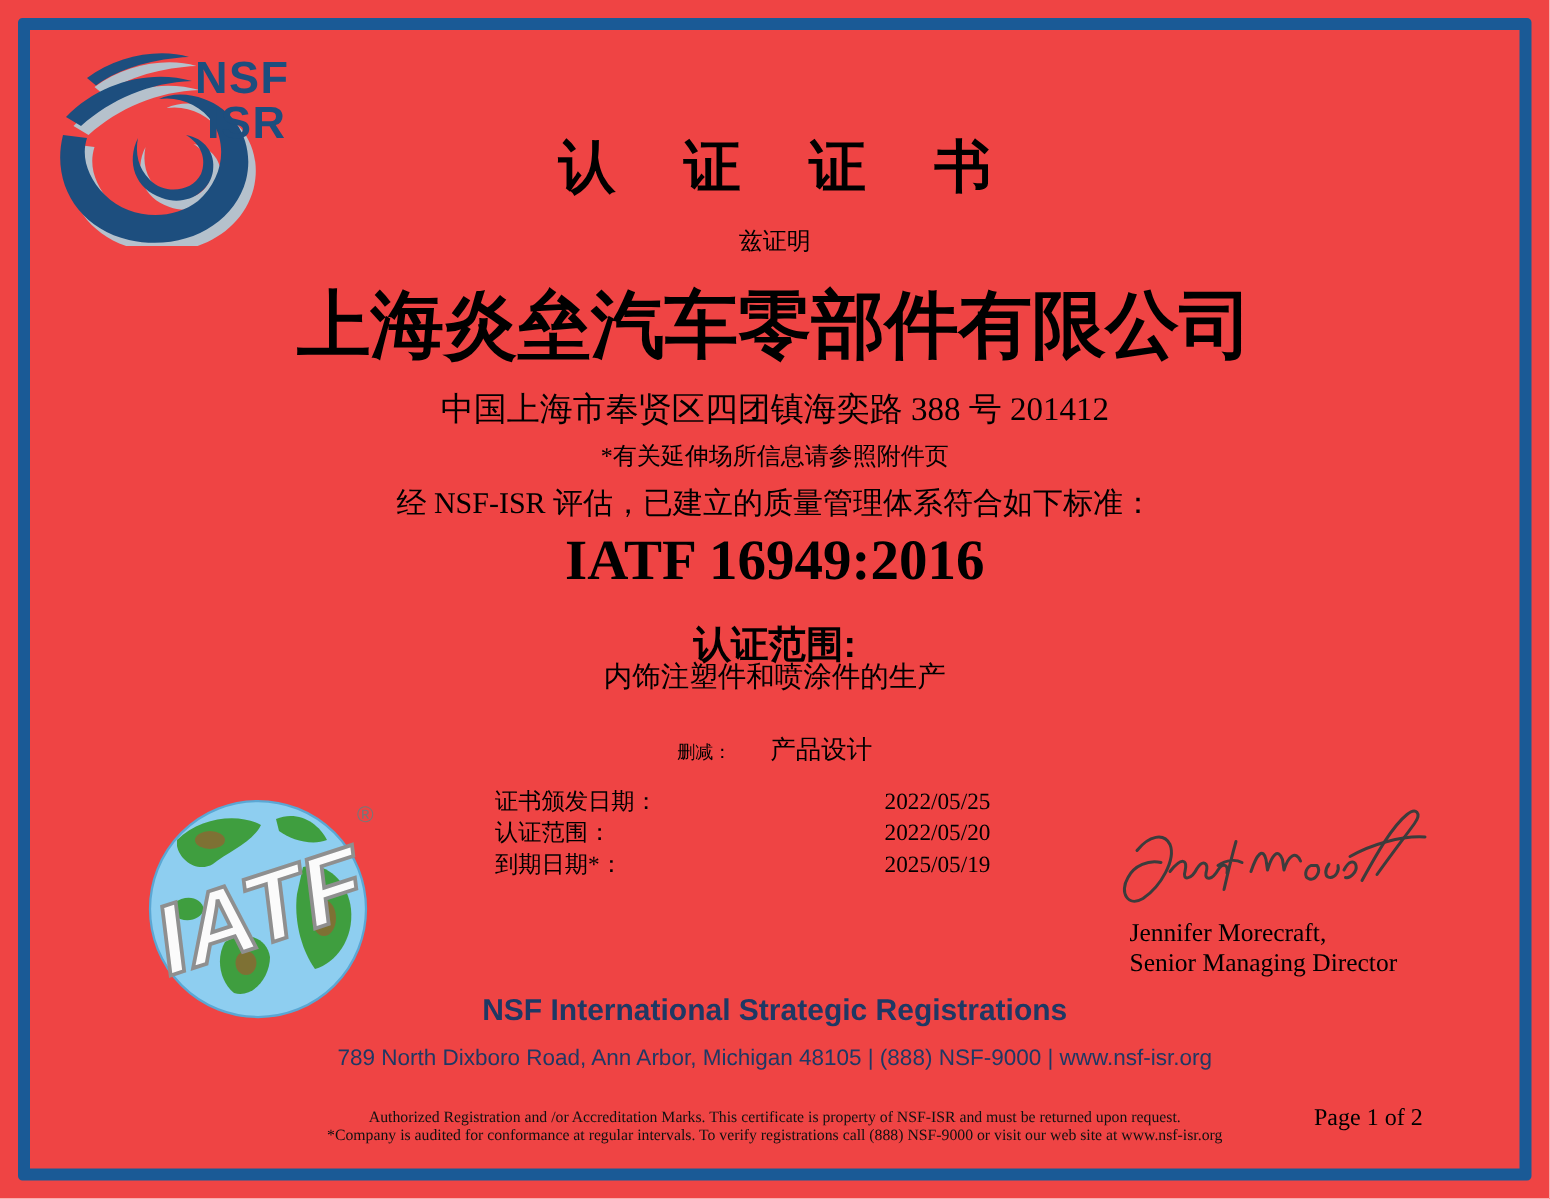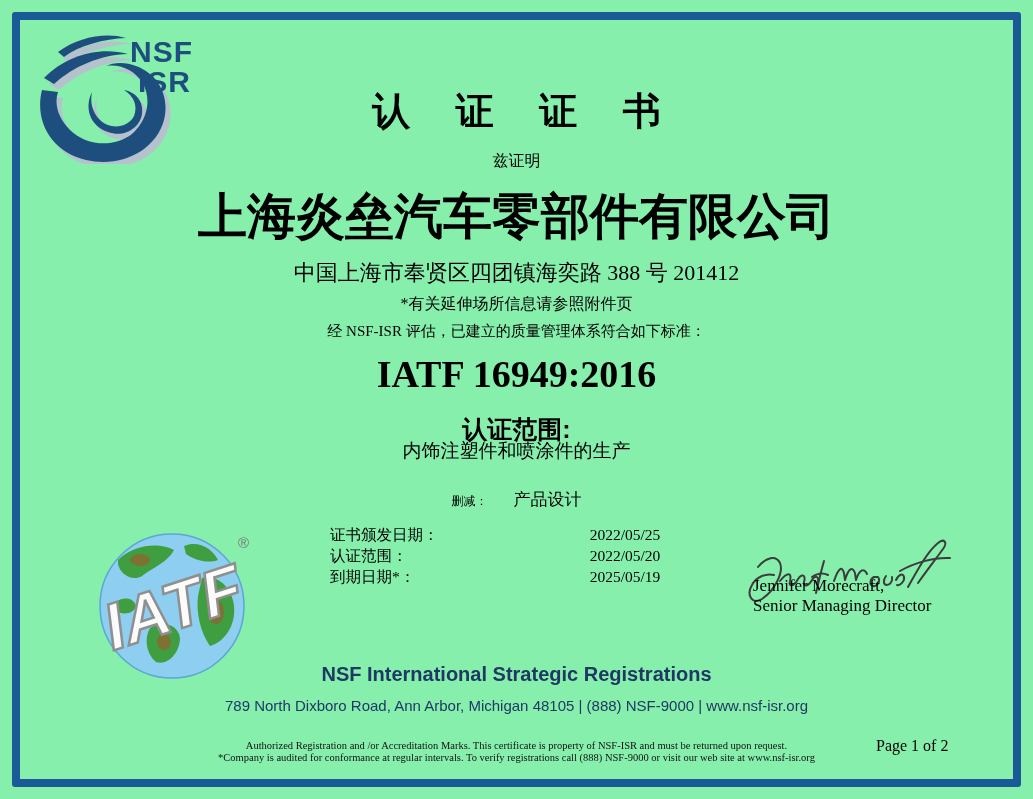--- a/index.html
+++ b/index.html
@@ -2,21 +2,21 @@
 <html><head>
 <meta charset="utf-8">
 <style>
   * { margin: 0; padding: 0; box-sizing: border-box; }
   html, body { background: #ffffff; }
   body { font-family: "Liberation Serif", "DejaVu Serif", serif; color: #000; }
   .page {
     position: relative;
     width: 1033px;
     height: 799px;
-    background: #86efac;
+    background: #ef4444;
     overflow: hidden;
   }
   .border-frame {
     position: absolute;
     left: 12px; top: 12px; right: 12px; bottom: 12px;
     border: 8px solid #1a5a96;
     border-radius: 3px;
     pointer-events: none;
   }
   .abs { position: absolute; }
@@ -27,41 +27,41 @@
 
   
   .cert-title {
     top: 86px; font-size: 38px; letter-spacing: 18px; font-weight: 600;
     text-indent: 18px; 
   }
   .certify-line { top: 151px; font-size: 16px; }
   .company-name { top: 184px; font-size: 49px; font-weight: 600; }
   .company-address { top: 258px; font-size: 22px; }
   .ext-note { top: 294px; font-size: 16px; }
-  .assessment-line { top: 322px; font-size: 15px; }
+  .assessment-line { top: 322px; font-size: 20px; }
   .standard-name { top: 352px; font-size: 38px; font-weight: bold; }
   .scope-label { top: 413px; font-size: 25px; font-weight: bold;
     font-family: "Liberation Sans", "DejaVu Sans", sans-serif; }
   .scope-value { top: 438px; font-size: 19px; }
   .exclusion-line { top: 488px; font-size: 17px; }
   .exclusion-line .excl-label { font-weight: normal;
     font-family: "Liberation Sans", "DejaVu Sans", sans-serif; font-size: 12px; margin-right: 26px; }
 
   
   .details { left: 330px; top: 524px; font-size: 15.5px; }
   .details .row { display: flex; height: 21px; line-height: 21px; }
   .details .lbl { width: 190px; text-align: left; }
   .details .val { width: 210px; text-align: center; }
 
   
   .iatf-logo { left: 88px; top: 516px; width: 178px; height: 172px; }
 
   
   .signature-graphic { left: 742px; top: 533px; width: 220px; height: 82px; }
-  .signatory { left: 753px; top: 576px; font-size: 17px; line-height: 20px; text-align: left; }
+  .signatory { left: 753px; top: 612px; font-size: 17px; line-height: 20px; text-align: left; }
 
   
   .org-line { top: 663px; font-size: 20px; font-weight: bold; color: #1f3864;
     font-family: "Liberation Sans", "DejaVu Sans", sans-serif; }
   .org-address { top: 697px; font-size: 15px; color: #1f3864;
     font-family: "Liberation Sans", "DejaVu Sans", sans-serif; }
   .fine-print { top: 740px; font-size: 10.5px; line-height: 12px; color: #111; }
   .page-number { left: 876px; top: 737px; font-size: 16px; }
 
   svg text.logo-word {

